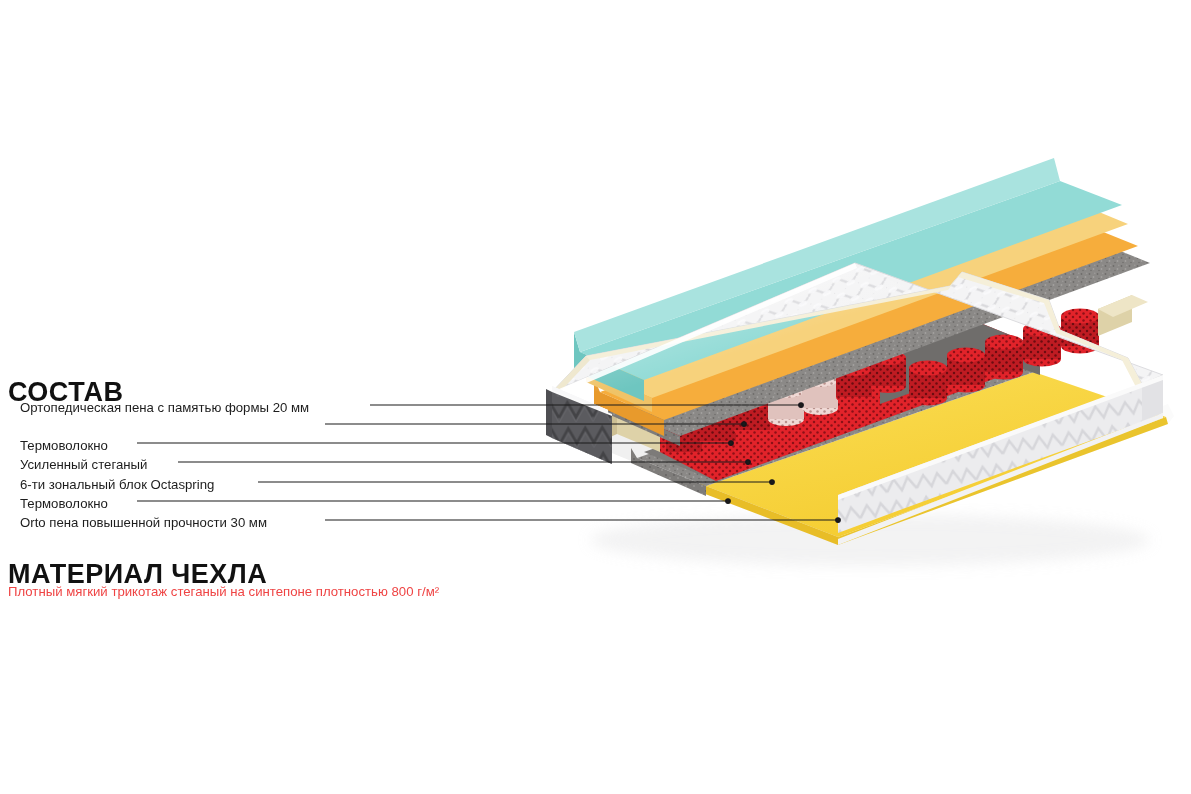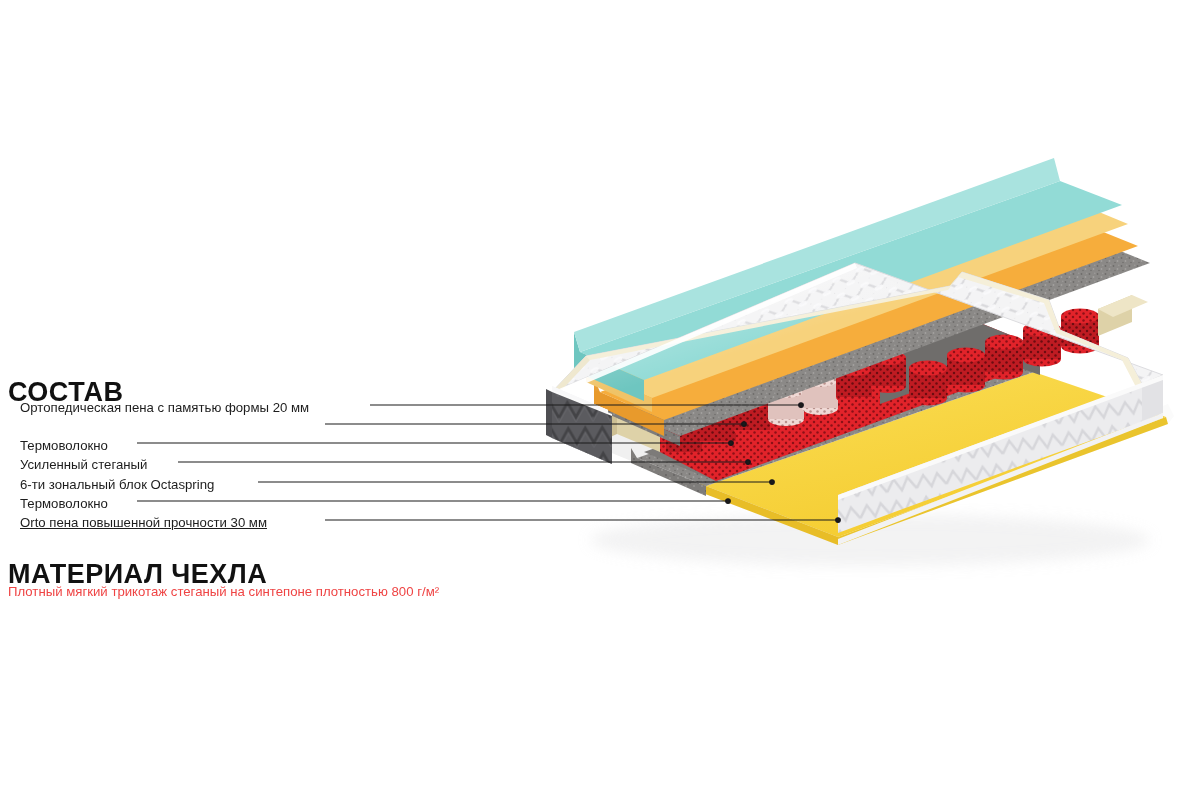--- a/index.html
+++ b/index.html
@@ -350,21 +350,21 @@
   </div>
   <div class="spec-row" style="top:455px;">
     <span>Усиленный стеганый</span>
   </div>
   <div class="spec-row" style="top:475px;">
     <span>6-ти зональный блок Octaspring</span>
   </div>
   <div class="spec-row" style="top:494px;">
     <span>Термоволокно</span>
   </div>
-  <div class="spec-row" style="top:513px;text-decoration:underline;">
+  <div class="spec-row" style="top:513px;">
     <span>Orto пена повышенной прочности 30 мм</span>
   </div>
 
   <h2 class="heading" id="h-material">МАТЕРИАЛ ЧЕХЛА</h2>
 
   <div id="cover-text">Плотный мягкий трикотаж стеганый на синтепоне плотностью 800 г/м²</div>
 
 </div>
 
 </body></html>

